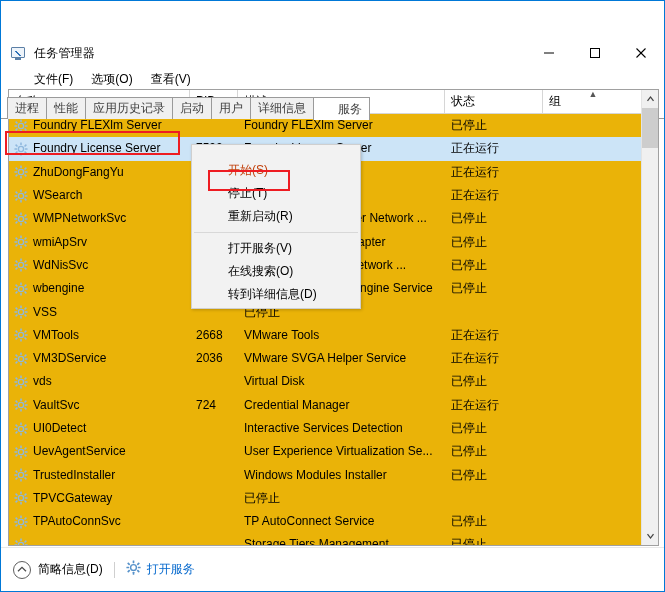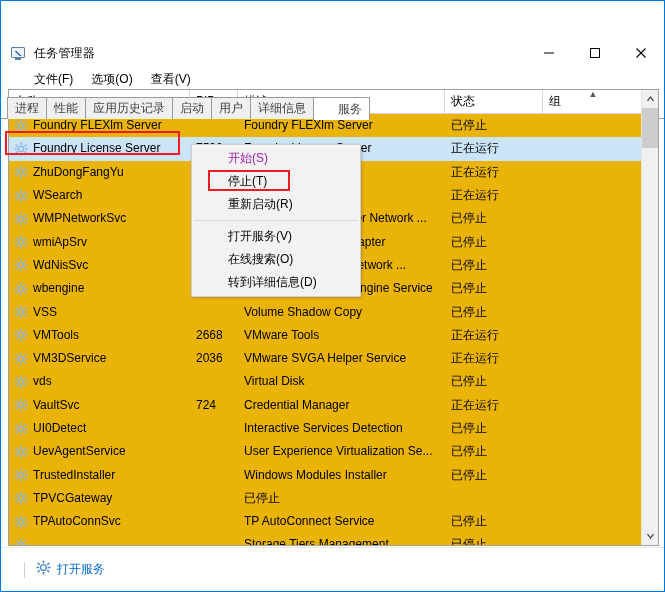--- a/index.html
+++ b/index.html
@@ -226,21 +226,21 @@
   }
   .ctx-item {
     font-size: 12px;
     color: #000;
     height: 23px;
     line-height: 23px;
     padding-left: 36px;
     white-space: nowrap;
     cursor: default;
   }
-  .ctx-item.disabled { color: #a21caf; }
+  .ctx-item.disabled { color: #c2410c; margin-top: 12px; }
   .ctx-sep {
     height: 1px;
     background: #d8d8d8;
     margin: 4px 2px 4px 2px;
   }
 
   
   .redbox {
     position: absolute;
     border: 2px solid #ee1c22;
@@ -554,21 +554,20 @@
                     <rect x="2.0" y="2.6" width="1.8" height="3" rx="0.4" transform="rotate(-45 2.9 4.1)"></rect>
                     <rect x="12.2" y="10.4" width="1.8" height="3" rx="0.4" transform="rotate(-45 13.1 11.9)"></rect>
                     <rect x="2.0" y="10.4" width="1.8" height="3" rx="0.4" transform="rotate(45 2.9 11.9)"></rect>
                     <rect x="12.2" y="2.6" width="1.8" height="3" rx="0.4" transform="rotate(45 13.1 4.1)"></rect>
                   </g>
                 </svg>
               </span>
               <span>VSS</span>
             </div>
             <div class="cell c-pid"></div>
-            <div class="cell c-desc">Volume Shadow Copy</div>
             <div class="cell c-stat">已停止</div>
             <div class="cell c-grp"></div>
           </div>
           <div class="row">
             <div class="cell name c-name">
               <span class="gear">
                 <svg width="14" height="14" viewBox="0 0 16 16">
                   <g fill="#8fb8dd">
                     <circle cx="8" cy="8" r="3" fill="none" stroke="#8fb8dd" stroke-width="1.6"></circle>
                     <rect x="7.1" y="0.5" width="1.8" height="3" rx="0.4"></rect>
@@ -828,20 +827,28 @@
       <div class="ctx-sep"></div>
       <div class="ctx-item">打开服务(V)</div>
       <div class="ctx-item">在线搜索(O)</div>
       <div class="ctx-item">转到详细信息(D)</div>
     </div>
 
   <div class="redbox" id="redbox-service"></div>
   <div class="redbox" id="redbox-stop"></div>
 
   <div id="statusbar">
+    <div id="fewer-details">
+      <div id="chev-circle">
+        <svg width="10" height="7" viewBox="0 0 10 7">
+            <path d="M1 5.2 L5 1.4 L9 5.2" fill="none" stroke="#4a4a4a" stroke-width="1.3"></path>
+          </svg>
+      </div>
+      <span id="fewer-label">简略信息(D)</span>
+    </div>
     <div id="sb-divider"></div>
     <div id="open-services">
       <span>
         <svg width="15" height="15" viewBox="0 0 16 16">
           <g fill="#3a7fc1" opacity="0.85">
             <circle cx="8" cy="8" r="3.1" fill="none" stroke="#3a7fc1" stroke-width="1.5"></circle>
             <rect x="7.1" y="0.4" width="1.8" height="3" rx="0.4"></rect>
             <rect x="7.1" y="12.6" width="1.8" height="3" rx="0.4"></rect>
             <rect x="0.4" y="7.1" width="3" height="1.8" rx="0.4"></rect>
             <rect x="12.6" y="7.1" width="3" height="1.8" rx="0.4"></rect>

